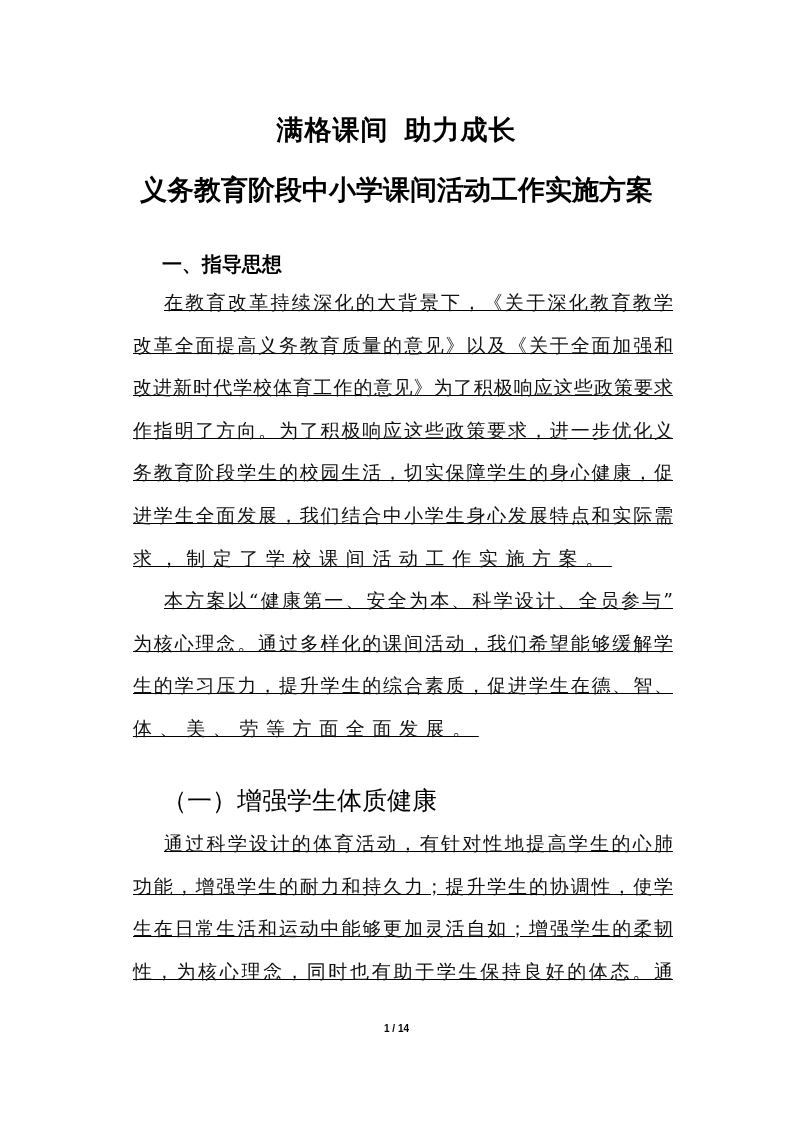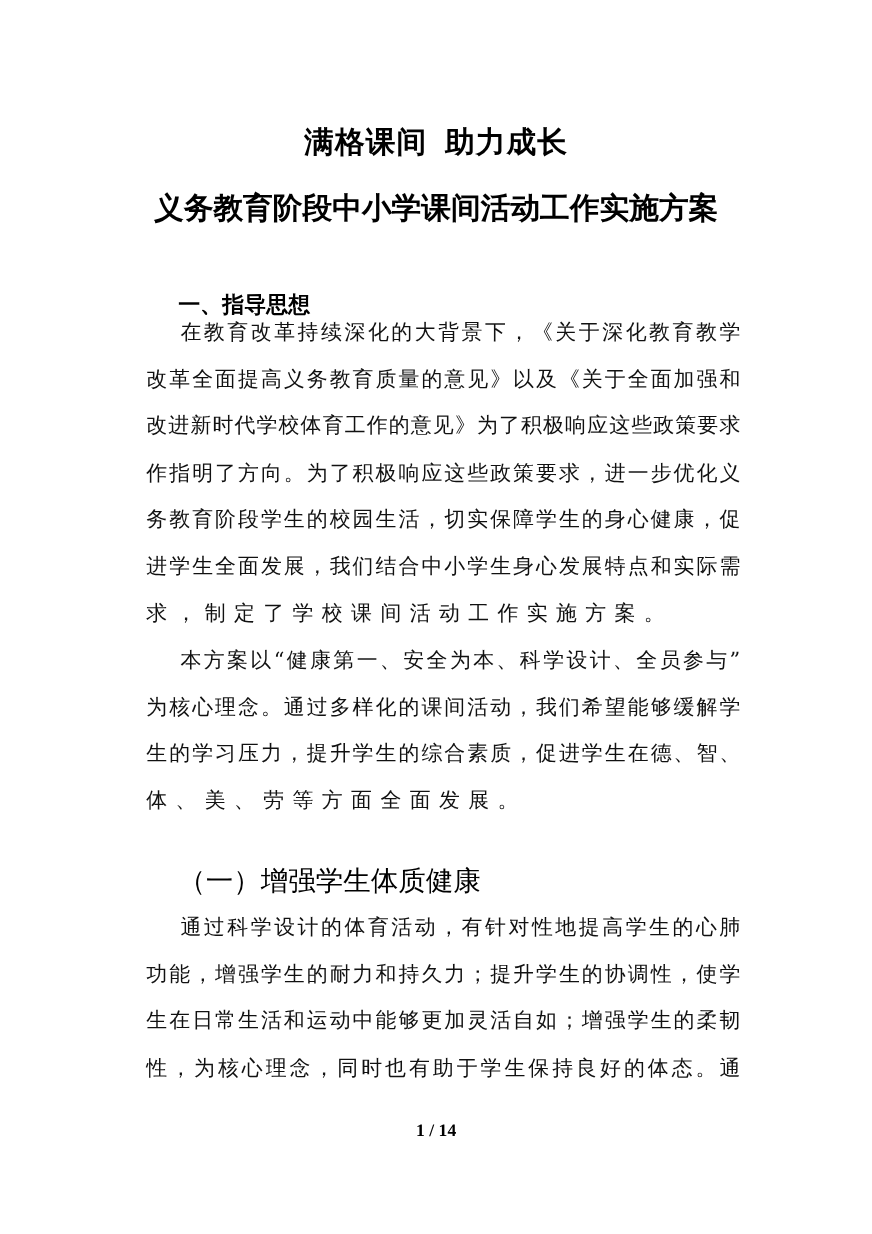--- a/index.html
+++ b/index.html
@@ -43,35 +43,35 @@
       letter-spacing: 0px;
     }
     .h1 {
       position: absolute;
       left: 162px;
       font-family: "DejaVu Sans", sans-serif;
       font-weight: bold;
       font-size: 20px;
       line-height: 30px;
       white-space: nowrap;
-      margin-top: 13px;
     }
     .h2 {
       position: absolute;
       left: 162px;
       font-family: "DejaVu Sans", sans-serif;
       font-weight: normal;
       font-size: 25px;
       line-height: 30px;
       white-space: nowrap;
     }
     .para {
       position: absolute;
       left: 133px;
       width: 540px;
+      text-decoration: underline;
     }
     .line {
       height: 42.6px;
       line-height: 42.6px;
       font-size: 19px;
       white-space: nowrap;
       text-align: justify;
       text-align-last: justify;
       font-family: "DejaVu Serif", serif;
       color: #111;
@@ -81,23 +81,23 @@
     }
     .line.last {
       text-align-last: left;
       letter-spacing: 7.6px;
     }
     .footer {
       position: absolute;
       top: 1019px;
       left: 0; width: 793px;
       text-align: center;
-      font-family: Liberation Serif, serif;
+      font-family: Liberation Sans, sans-serif;
       font-weight: bold;
-      font-size: 16px;
+      font-size: 10px;
       line-height: 20px;
     }
   </style>
 </head>
 <body>
 
 <div class="page">
 
   <div class="title title-1">
     <span>满格课间</span><span class="gap"></span><span>助力成长</span>

